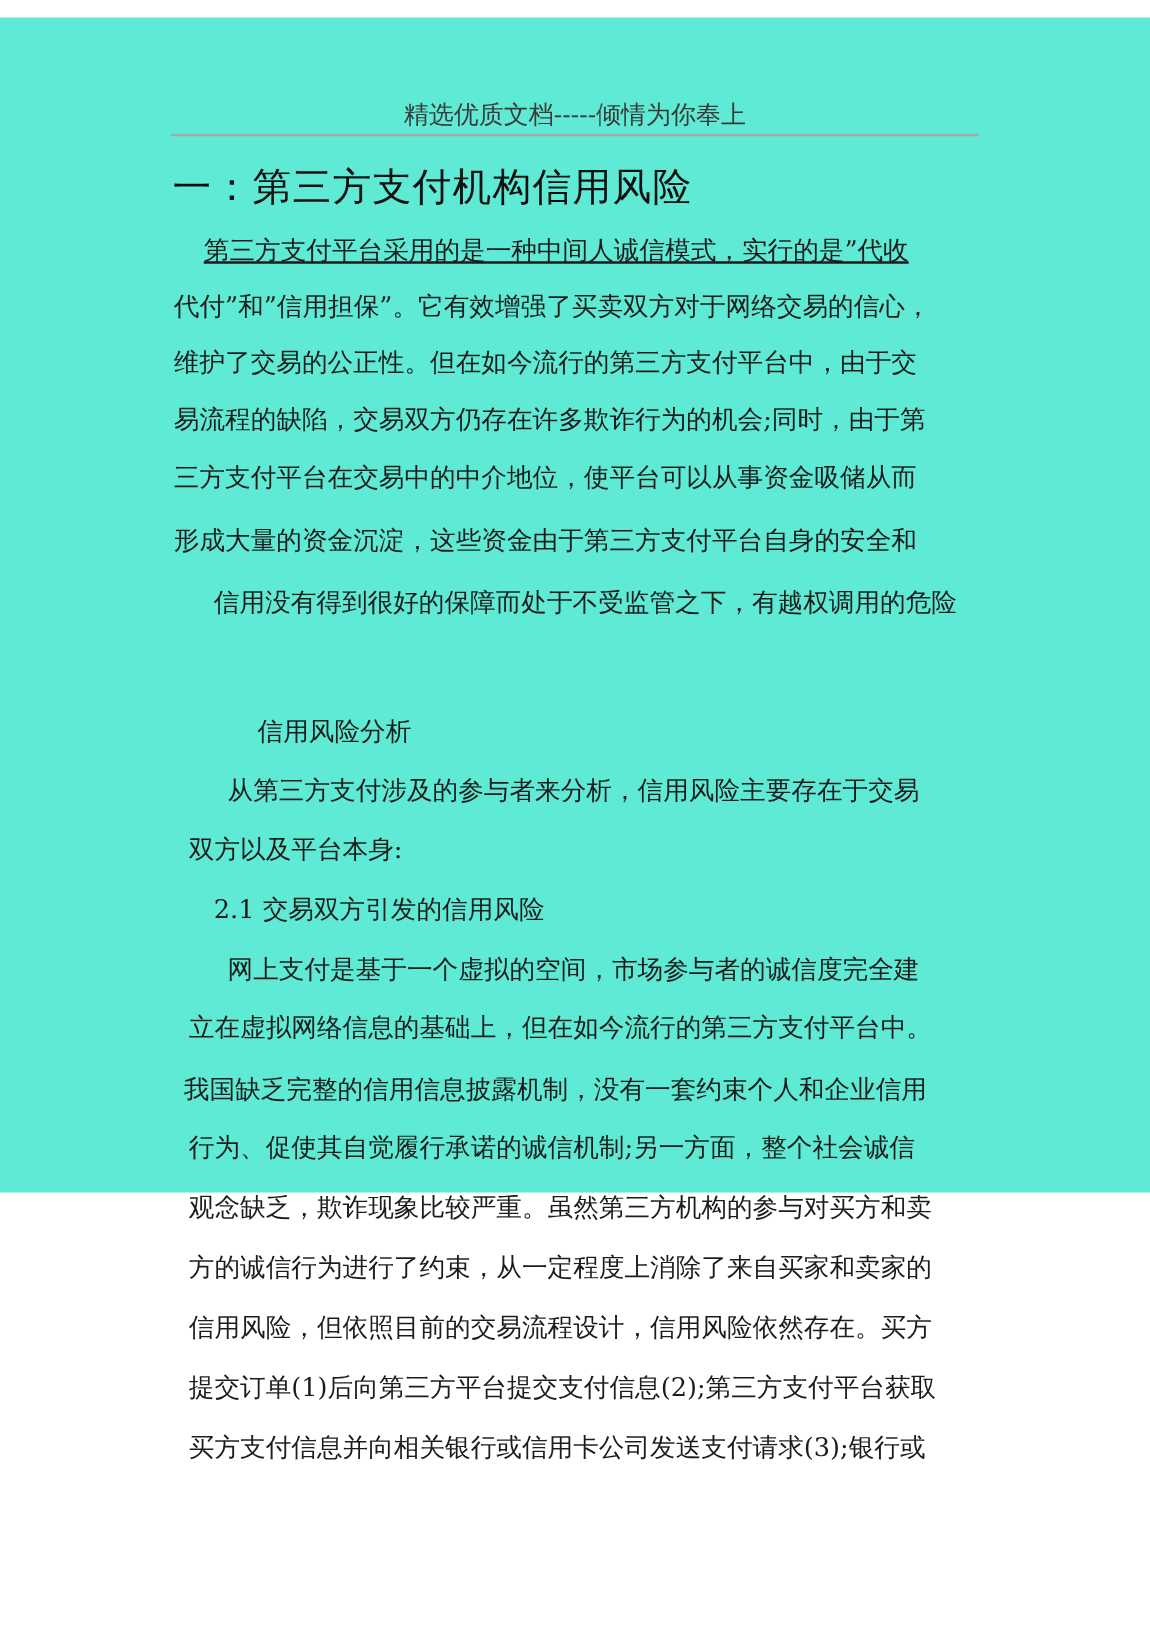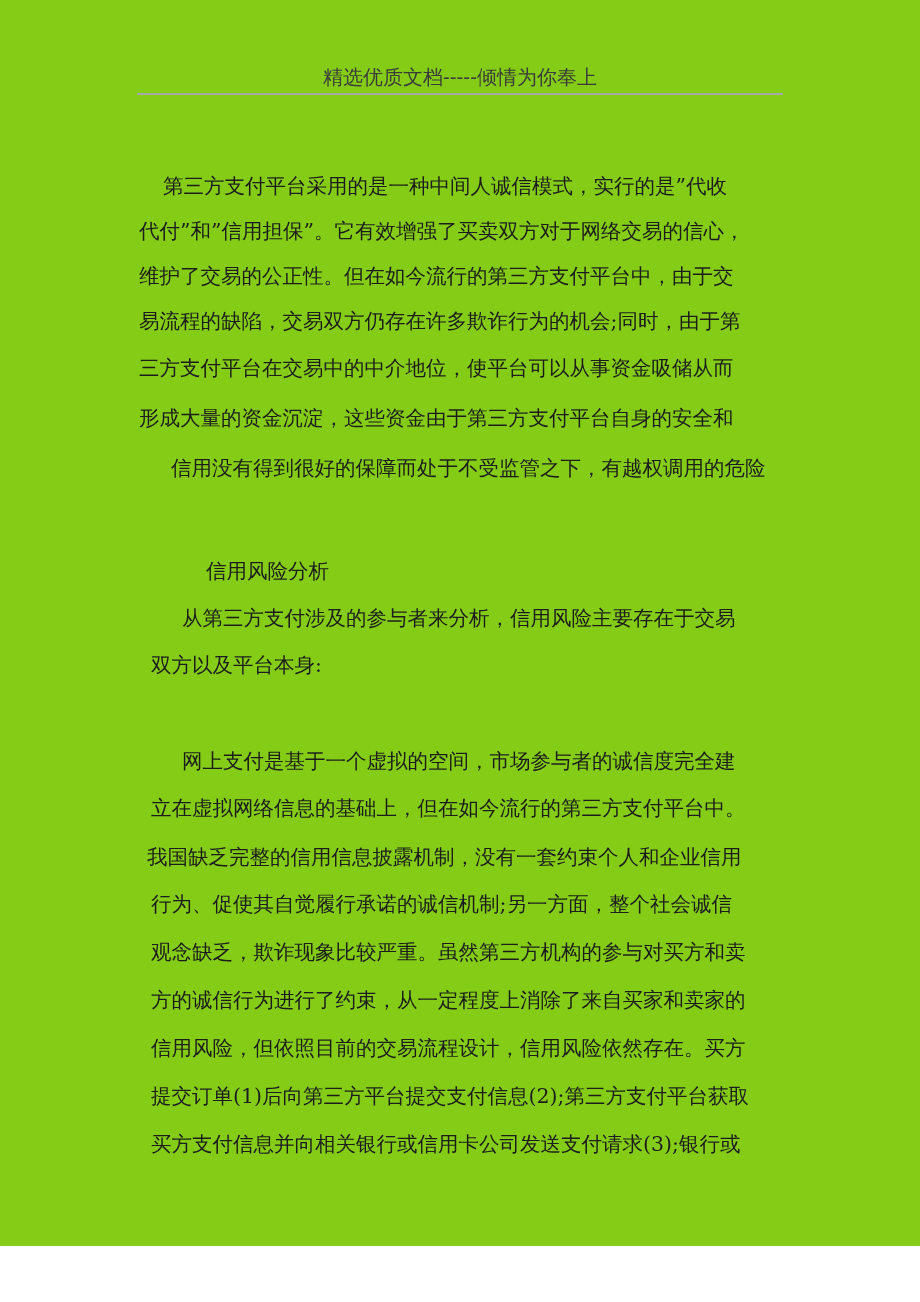--- a/index.html
+++ b/index.html
@@ -10,24 +10,24 @@
     body {
       width: 920px;
       height: 1302px;
       position: relative;
       overflow: hidden;
       font-family: "DejaVu Serif", "Liberation Serif", serif;
       color: #1a1a1a;
     }
     .page {
       position: absolute;
-      left: 0; top: 0;
+      left: 0; top: 14px;
       width: 920px;
-      height: 1246px;
-      background: #84cc16;
+      height: 940px;
+      background: #5eead4;
     }
     .header-text {
       position: absolute;
       left: 0;
       width: 920px;
       top: 64px;
       text-align: center;
       font-size: 20px;
       line-height: 26px;
       color: #3a3a3a;
@@ -71,38 +71,40 @@
     }
   </style>
 </head>
 <body>
 
 <div class="page">
 
   <div class="header-text">精选优质文档-----倾情为你奉上</div>
   <div class="header-rule"></div>
 
+  <div class="title">一：第三方支付机构信用风险</div>
 
   <div>
-    <div class="line" style="left:163px; top:172px;">第三方支付平台采用的是一种中间人诚信模式，实行的是”代收</div>
+    <div class="line" style="left:163px; top:172px;text-decoration:underline;">第三方支付平台采用的是一种中间人诚信模式，实行的是”代收</div>
     <div class="line" style="left:139px; top:217px;">代付”和”信用担保”。它有效增强了买卖双方对于网络交易的信心，</div>
     <div class="line" style="left:139px; top:262px;">维护了交易的公正性。但在如今流行的第三方支付平台中，由于交</div>
     <div class="line" style="left:139px; top:307px;">易流程的缺陷，交易双方仍存在许多欺诈行为的机会;同时，由于第</div>
     <div class="line" style="left:139px; top:354px;">三方支付平台在交易中的中介地位，使平台可以从事资金吸储从而</div>
     <div class="line" style="left:139px; top:404px;">形成大量的资金沉淀，这些资金由于第三方支付平台自身的安全和</div>
     <div class="line" style="left:139px; top:454px;margin-left:32px;">信用没有得到很好的保障而处于不受监管之下，有越权调用的危险</div>
   </div>
 
   <div class="line" style="left:182px; top:557px;margin-left:24px;">信用风险分析</div>
 
   <div>
     <div class="line" style="left:182px; top:604px;">从第三方支付涉及的参与者来分析，信用风险主要存在于交易</div>
     <div class="line" style="left:151px; top:651px;">双方以及平台本身:</div>
   </div>
 
+  <div class="line" style="left:171px; top:699px;">2.1 交易双方引发的信用风险</div>
 
   <div>
     <div class="line" style="left:182px; top:747px;">网上支付是基于一个虚拟的空间，市场参与者的诚信度完全建</div>
     <div class="line" style="left:151px; top:794px;">立在虚拟网络信息的基础上，但在如今流行的第三方支付平台中。</div>
     <div class="line" style="left:147px; top:843px;">我国缺乏完整的信用信息披露机制，没有一套约束个人和企业信用</div>
     <div class="line" style="left:151px; top:890px;">行为、促使其自觉履行承诺的诚信机制;另一方面，整个社会诚信</div>
     <div class="line" style="left:151px; top:938px;">观念缺乏，欺诈现象比较严重。虽然第三方机构的参与对买方和卖</div>
     <div class="line" style="left:151px; top:986px;">方的诚信行为进行了约束，从一定程度上消除了来自买家和卖家的</div>
     <div class="line" style="left:151px; top:1034px;">信用风险，但依照目前的交易流程设计，信用风险依然存在。买方</div>
     <div class="line" style="left:151px; top:1082px;">提交订单(1)后向第三方平台提交支付信息(2);第三方支付平台获取</div>

